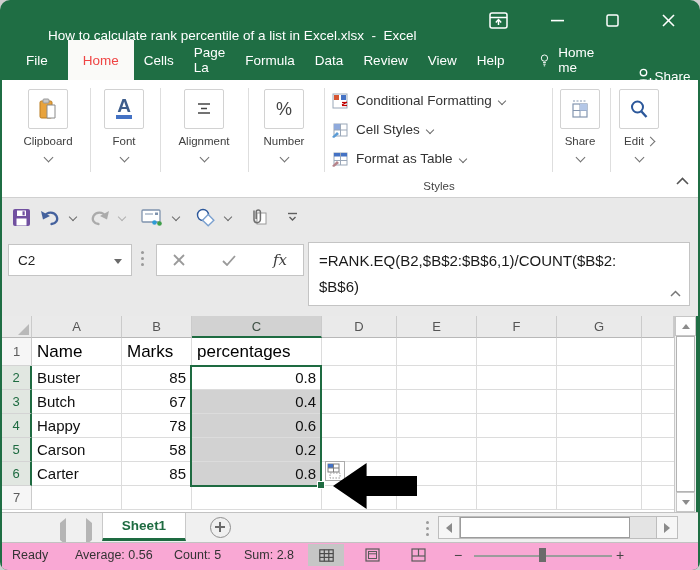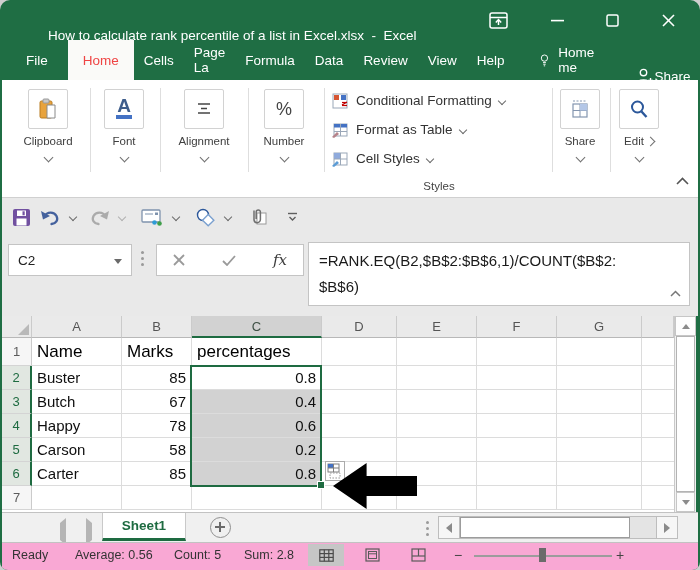--- a/index.html
+++ b/index.html
@@ -229,37 +229,37 @@
           <line x1="10" y1="12" x2="15" y2="9" stroke="#c00000" stroke-width="1.2"></line>
           <line x1="10" y1="9.5" x2="15" y2="9.5" stroke="#c00000" stroke-width="1.2"></line>
           <line x1="10" y1="12.5" x2="15" y2="12.5" stroke="#c00000" stroke-width="1.2"></line>
         </svg>
         <span>Conditional Formatting</span>
         <span class="smallchev"></span>
       </div>
       <div class="sitem">
         <svg width="17" height="16" viewBox="0 0 17 16">
           <rect x="2" y="2" width="13" height="12" fill="#fff" stroke="#9aa7b8" stroke-width="1"></rect>
+          <rect x="2" y="2" width="6.5" height="6" fill="#8faadc"></rect>
+          <line x1="8.5" y1="2" x2="8.5" y2="14" stroke="#9aa7b8" stroke-width="1"></line>
+          <line x1="2" y1="8" x2="15" y2="8" stroke="#9aa7b8" stroke-width="1"></line>
+          <polygon points="0,15 5,10 7,12 2,16" fill="#5b9bd5"></polygon>
+        </svg>
+        <span>Cell Styles</span>
+        <span class="smallchev"></span>
+      </div>
+      <div class="sitem">
+        <svg width="17" height="16" viewBox="0 0 17 16">
+          <rect x="2" y="2" width="13" height="12" fill="#fff" stroke="#9aa7b8" stroke-width="1"></rect>
           <rect x="2" y="2" width="13" height="3.5" fill="#4472c4"></rect>
           <line x1="8.5" y1="2" x2="8.5" y2="14" stroke="#9aa7b8" stroke-width="1"></line>
           <line x1="2" y1="9.5" x2="15" y2="9.5" stroke="#9aa7b8" stroke-width="1"></line>
           <polygon points="0,15 5,10 7,12 2,16" fill="#b5838a"></polygon>
         </svg>
         <span>Format as Table</span>
-        <span class="smallchev"></span>
-      </div>
-      <div class="sitem">
-        <svg width="17" height="16" viewBox="0 0 17 16">
-          <rect x="2" y="2" width="13" height="12" fill="#fff" stroke="#9aa7b8" stroke-width="1"></rect>
-          <rect x="2" y="2" width="6.5" height="6" fill="#8faadc"></rect>
-          <line x1="8.5" y1="2" x2="8.5" y2="14" stroke="#9aa7b8" stroke-width="1"></line>
-          <line x1="2" y1="8" x2="15" y2="8" stroke="#9aa7b8" stroke-width="1"></line>
-          <polygon points="0,15 5,10 7,12 2,16" fill="#5b9bd5"></polygon>
-        </svg>
-        <span>Cell Styles</span>
         <span class="smallchev"></span>
       </div>
       <div class="slabel">Styles</div>
     </div>
     <div class="rsep" style="left:550px;"></div>
 
     <div class="rgroup" style="left:540px;width:76px;">
       <div class="iconbox">
         <svg width="20" height="20" viewBox="0 0 20 20">
           <line x1="3" y1="2" x2="17" y2="2" stroke="#8496b0" stroke-width="1" stroke-dasharray="2 1.5"></line>

